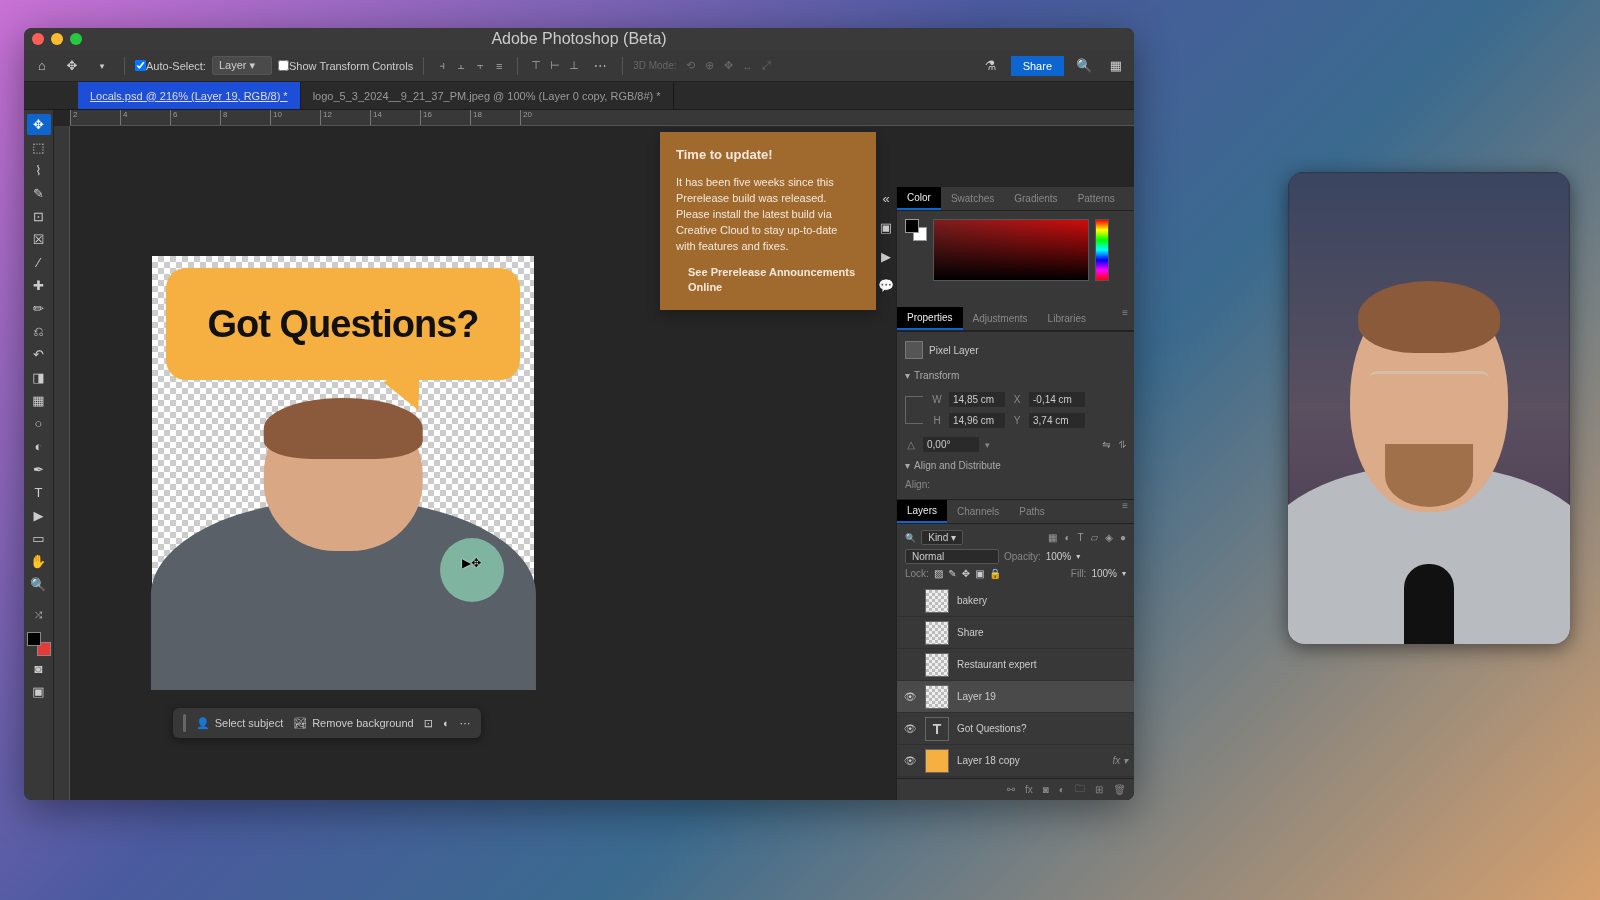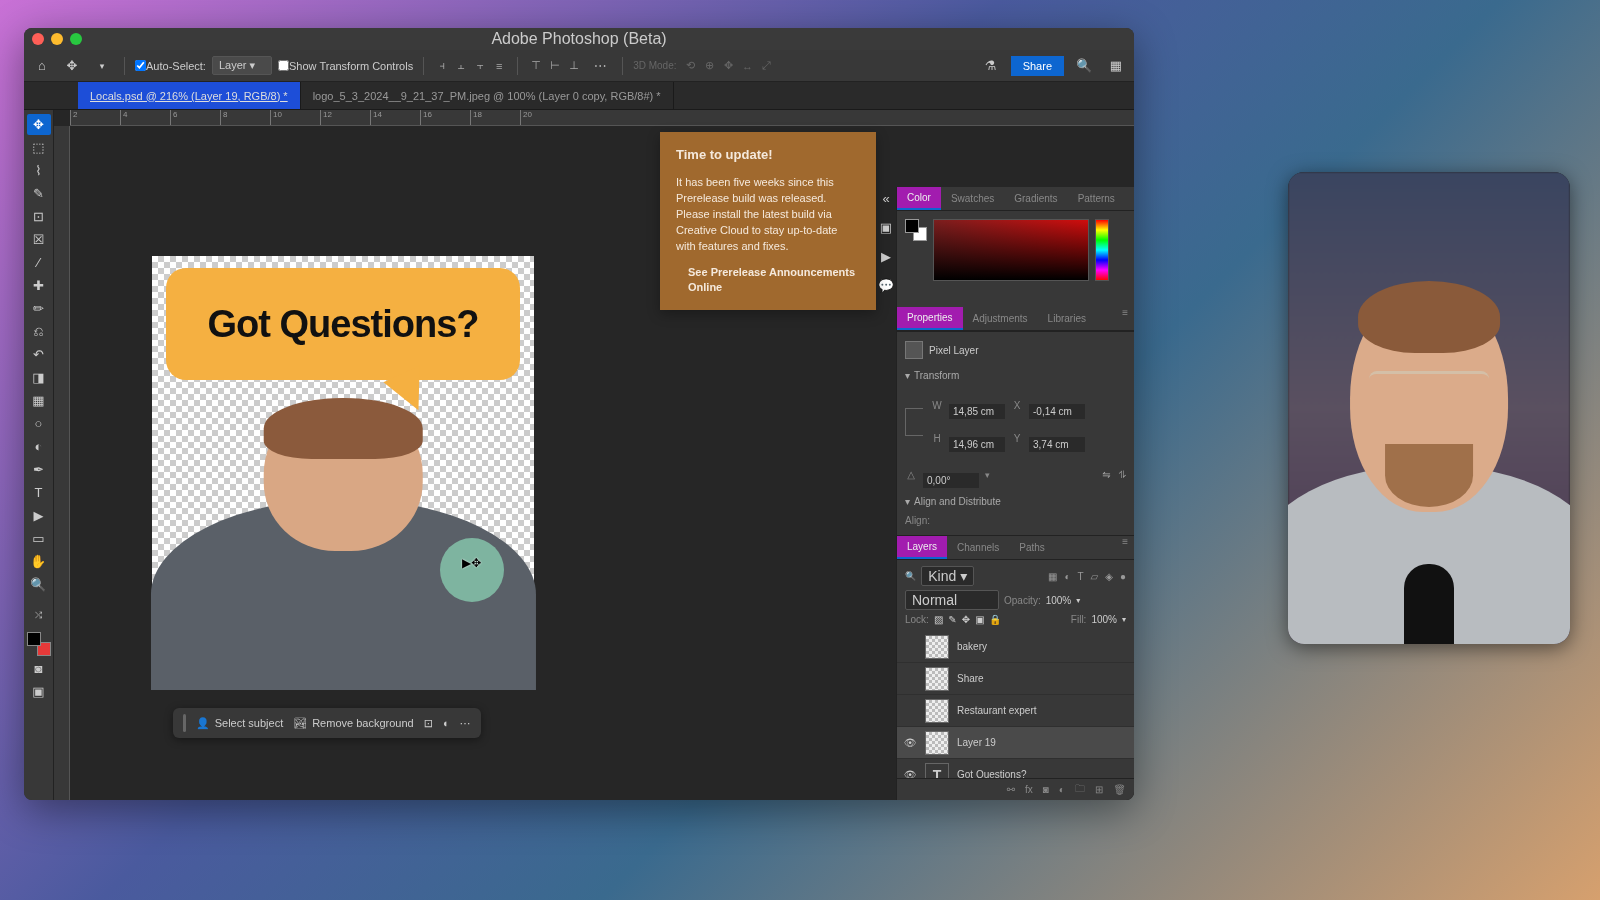--- a/index.html
+++ b/index.html
@@ -46,38 +46,38 @@
 .ctx-btn { display: flex; align-items: center; gap: 5px; }
 .statusbar { position: absolute; bottom: 0; left: 0; right: 0; height: 18px; background: #383838; color: #999; font-size: 10px; display: flex; align-items: center; padding: 0 8px; gap: 14px; border-top: 1px solid #222; }
 .update-popup { position: absolute; top: 77px; left: 636px; width: 216px; background: #a0692e; color: #f5e9dc; padding: 14px 16px; font-size: 11px; line-height: 1.45; box-shadow: 0 4px 12px rgba(0,0,0,0.3); margin-top: 27px; }
 .update-popup h3 { font-size: 13px; font-weight: 700; margin-bottom: 10px; }
 .update-popup .link { display: block; margin-top: 10px; padding-left: 12px; font-weight: 600; }
 .side-strip { position: absolute; right: 238px; top: 77px; width: 20px; display: flex; flex-direction: column; gap: 14px; padding-top: 4px; }
 .side-strip-icon { color: #ccc; font-size: 13px; text-align: center; }
 .panels { position: absolute; right: 0; top: 77px; width: 238px; bottom: 0; background: #383838; display: flex; flex-direction: column; border-left: 1px solid #222; }
 .panel-tabs { display: flex; height: 24px; border-bottom: 1px solid #222; font-size: 10px; color: #888; }
 .panel-tab { padding: 0 10px; display: flex; align-items: center; }
-.panel-tab.active { color: #eee; background: #a21caf; border-bottom: 2px solid #0d66d0; }
+.panel-tab.active { color: #eee; background: #000000; border-bottom: 2px solid #0d66d0; }
 .color-panel { height: 96px; padding: 8px; display: flex; gap: 6px; align-items: flex-start; }
 .color-fgbg { position: relative; width: 22px; height: 22px; }
 .color-fgbg-fg { position: absolute; width: 14px; height: 14px; background: #000; border: 1px solid #999; }
 .color-fgbg-bg { position: absolute; width: 14px; height: 14px; background: #fff; border: 1px solid #999; bottom: 0; right: 0; }
 .gradient-pick { width: 156px; height: 62px; background: linear-gradient(to bottom, #fff 0%, #e63939 0%, #000 100%), linear-gradient(to right, #888 0%, #e63939 100%); background-blend-mode: multiply; border: 1px solid #555; }
 .hue-strip { width: 14px; height: 62px; background: linear-gradient(to bottom, #f00, #ff0, #0f0, #0ff, #00f, #f0f, #f00); border: 1px solid #555; }
 .properties-panel { border-top: 1px solid #222; padding: 6px 8px; font-size: 10px; color: #ccc; flex: 0 0 auto; }
 .prop-row { display: flex; align-items: center; gap: 6px; padding: 3px 0; }
 .prop-section { color: #aaa; font-size: 10px; padding: 5px 0; display: flex; align-items: center; gap: 4px; }
 .prop-label { color: #888; width: 12px; text-align: center; font-size: 10px; }
-.prop-input { background: #2a2a2a; border: none; color: #ccc; width: 56px; padding: 2px 4px; font-size: 10px; margin-top: 12px; }
+.prop-input { background: #2a2a2a; border: none; color: #ccc; width: 56px; padding: 2px 4px; font-size: 10px; }
 .layer-type-badge { display: flex; align-items: center; gap: 6px; padding: 3px 0 6px; }
 .lt-icon { width: 18px; height: 18px; background: #555; border: 1px solid #777; }
 .layers-panel { flex: 1; display: flex; flex-direction: column; border-top: 1px solid #222; overflow: hidden; }
 .layers-controls { padding: 4px 8px; font-size: 10px; color: #ccc; }
 .lc-row { display: flex; align-items: center; gap: 5px; padding: 2px 0; }
-.lc-select { background: #2a2a2a; border: 1px solid #555; color: #ccc; font-size: 14px; padding: 1px 6px; border-radius: 2px; }
+.lc-select { background: #2a2a2a; border: 1px solid #555; color: #ccc; font-size: 10px; padding: 1px 6px; border-radius: 2px; }
 .lc-label { color: #888; font-size: 10px; }
 .lc-icons { display: flex; gap: 7px; font-size: 10px; color: #999; margin-left: auto;}
 .layers-list { flex: 1; overflow: hidden; }
 .layer-item { display: flex; align-items: center; height: 32px; padding: 0 6px; gap: 8px; font-size: 10px; color: #ccc; border-bottom: 1px solid #2f2f2f; }
 .layer-item.selected { background: #4a4a4a; }
 .layer-vis { width: 14px; text-align: center; font-size: 10px; color: #ccc; }
 .layer-thumb { width: 24px; height: 24px; border: 1px solid #666; background-image: repeating-conic-gradient(#bbb 0% 25%, #eee 0% 50%); background-size: 6px 6px; flex-shrink: 0; }
 .layer-thumb.text { background: none; color: #ccc; display: flex; align-items: center; justify-content: center; font-size: 14px; font-weight: bold; }
 .layer-thumb.orange { background: #f5b041; }
 .layer-effects { font-size: 9px; color: #999; padding-left: 46px; height: 16px; display: flex; align-items: center; gap: 4px; }

